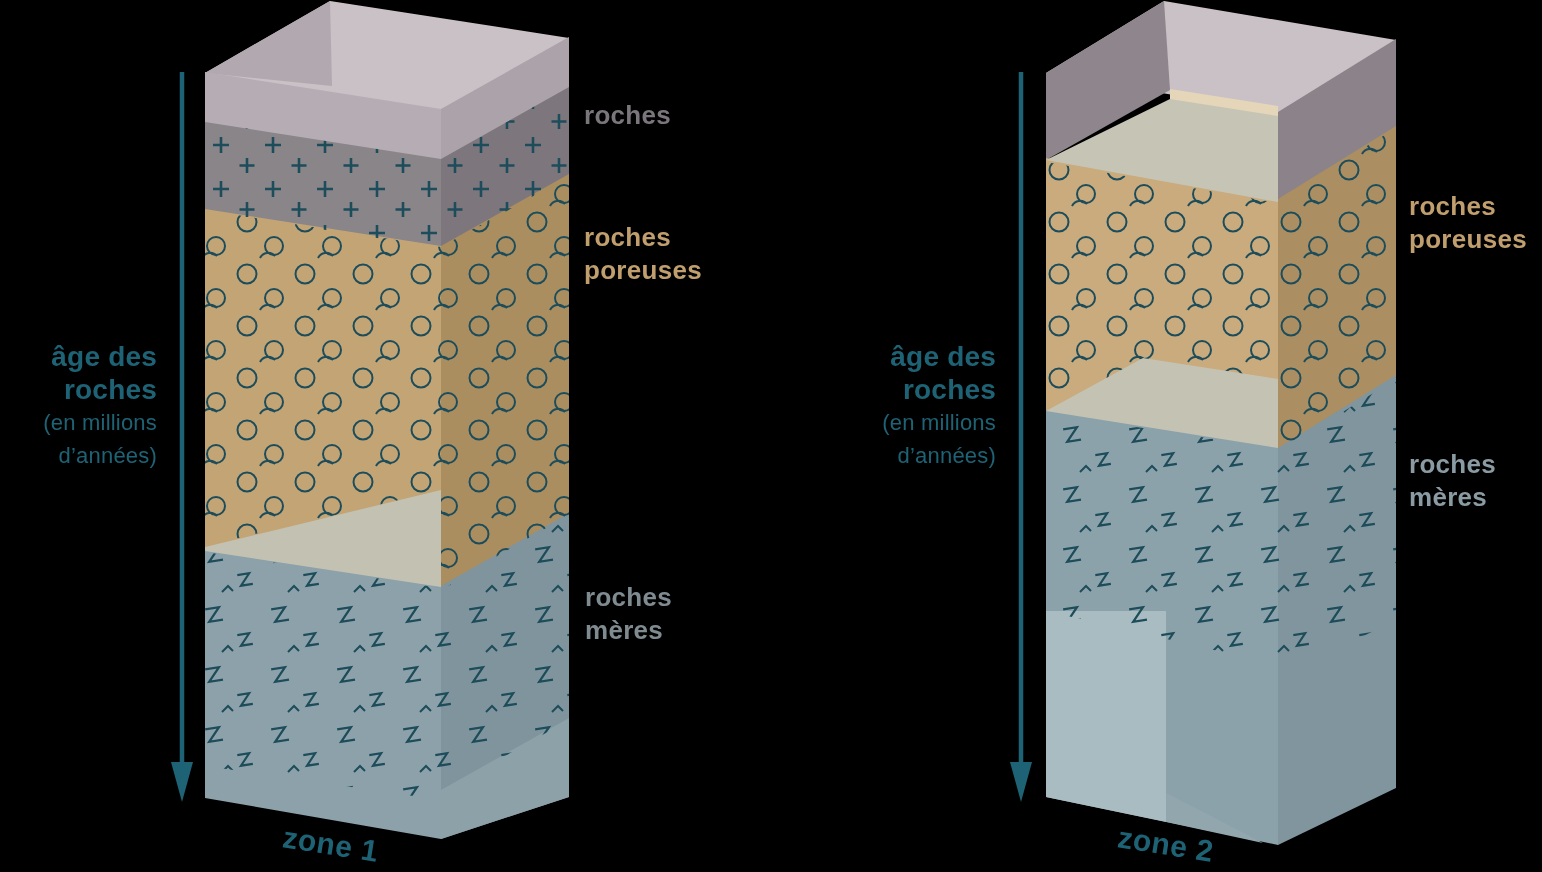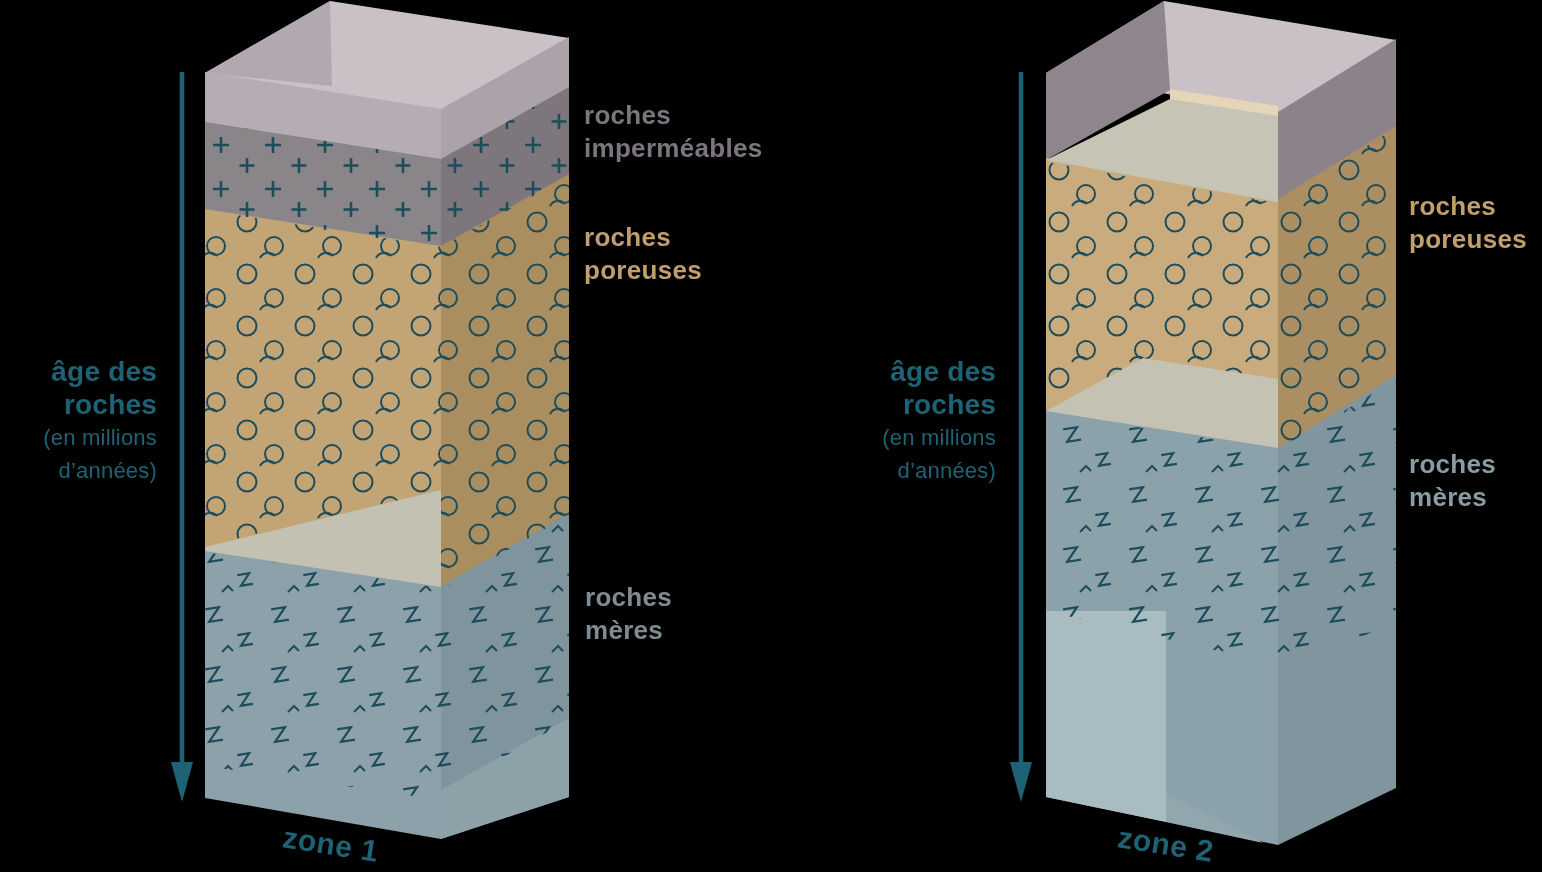--- a/index.html
+++ b/index.html
@@ -21,21 +21,21 @@
   }
   .lbl span{display:block;}
   .lbl-imp1{left:584px;top:99px;}
   .lbl-por1{left:584px;top:221px;}
   .lbl-mer1{left:585px;top:581px;}
   .lbl-por2{left:1409px;top:190px;}
   .lbl-mer2{left:1409px;top:448px;}
   .age-label{
     position:absolute;
     width:157px;
-    top:355px;
+    top:340px;
     text-align:right;
     line-height:33px;
     letter-spacing:0.2px;
   }
   .age-label .b{display:block;font-weight:700;font-size:28px;}
   .age-label .n{display:block;font-weight:400;font-size:22px;}
   .age-1{left:0px;}
   .age-2{left:839px;}
   .zone-name{
     position:absolute;
@@ -127,21 +127,20 @@
       <polygon points="171,762 193,762 182,802" fill="#1e6375"></polygon>
     </g>
     <g>
       <line x1="1021" y1="72" x2="1021" y2="766" stroke="#1e6375" stroke-width="4.5"></line>
       <polygon points="1010,762 1032,762 1021,802" fill="#1e6375"></polygon>
     </g>
   </svg>
 
   <div class="lbl lbl-imp1" style="color: rgb(123, 118, 124);">
     <span>roches</span>
-    <span>imperméables</span>
   </div>
 
   <div class="lbl lbl-por1" style="color: rgb(192, 158, 110);">
     <span>roches</span>
     <span>poreuses</span>
   </div>
 
   <div class="lbl lbl-mer1" style="color: rgb(127, 139, 145);">
     <span>roches</span>
     <span>mères</span>

